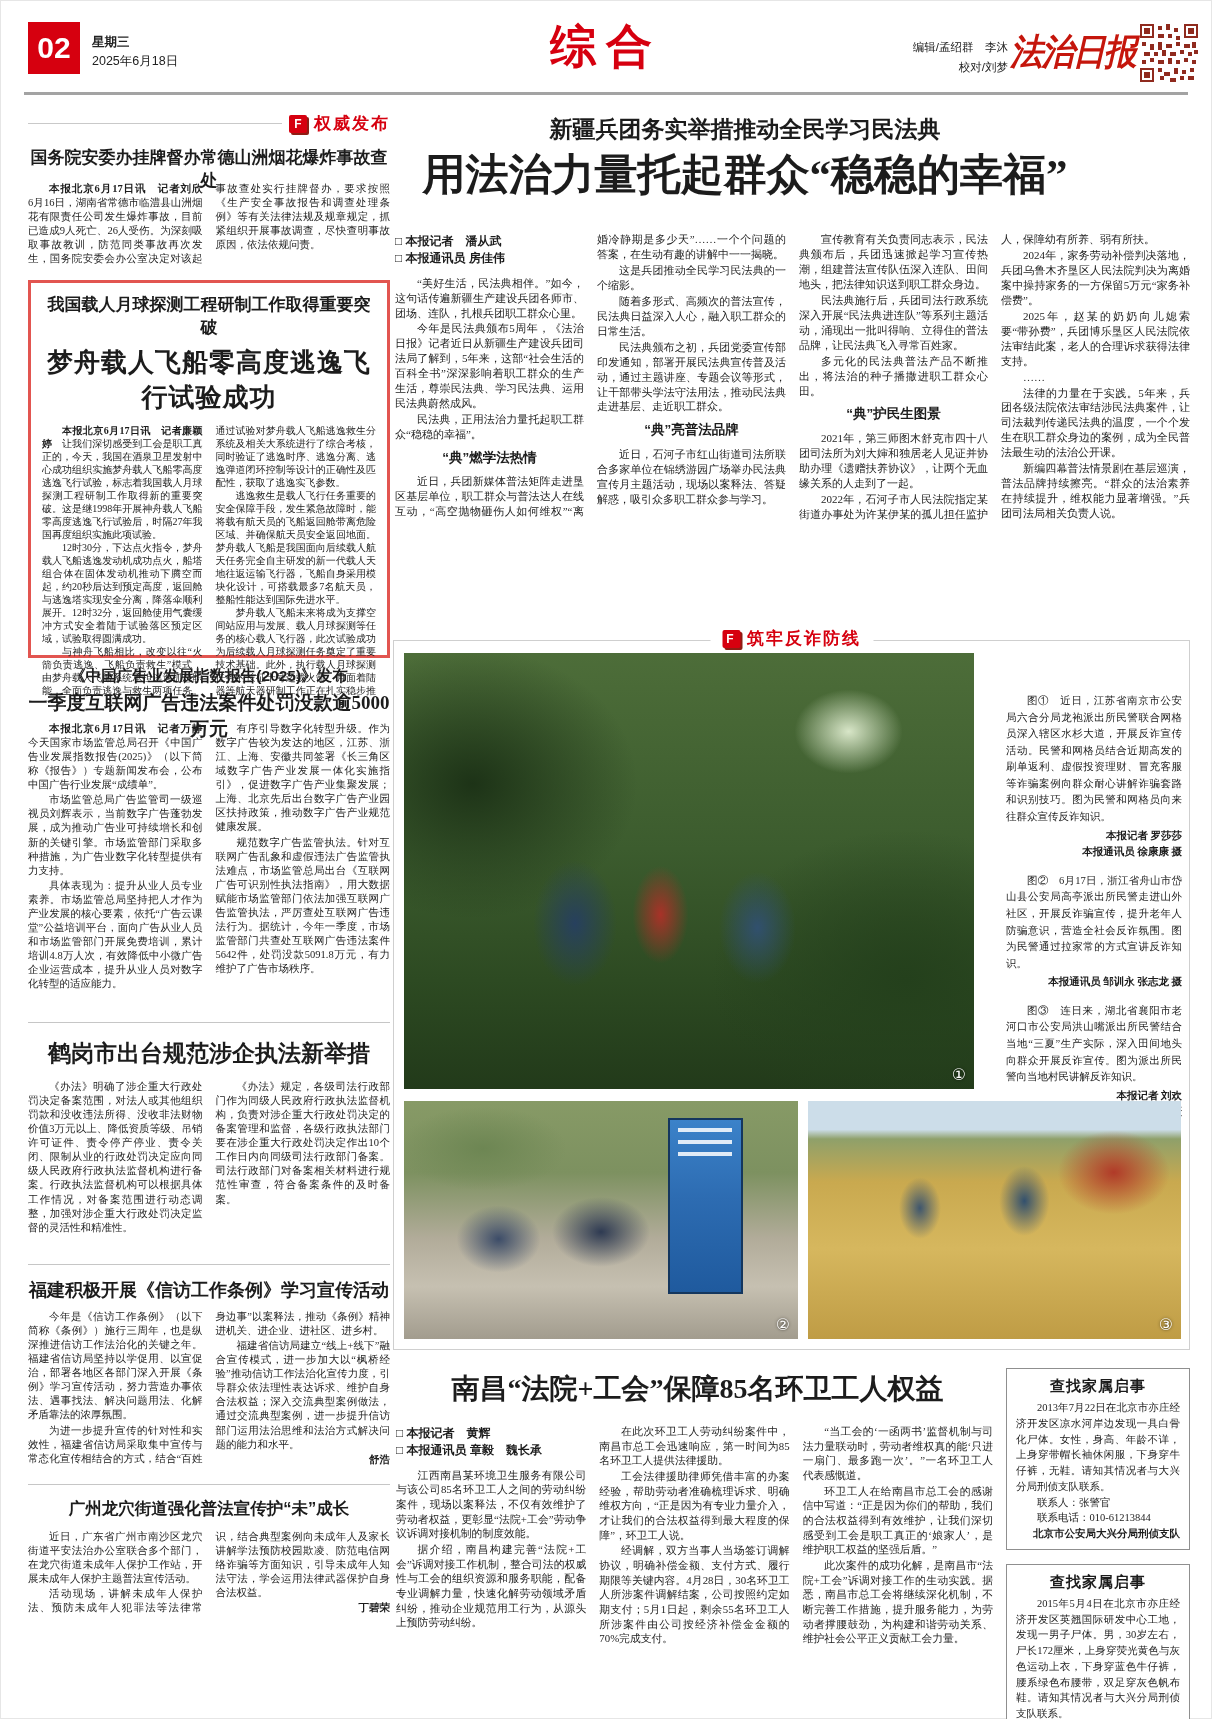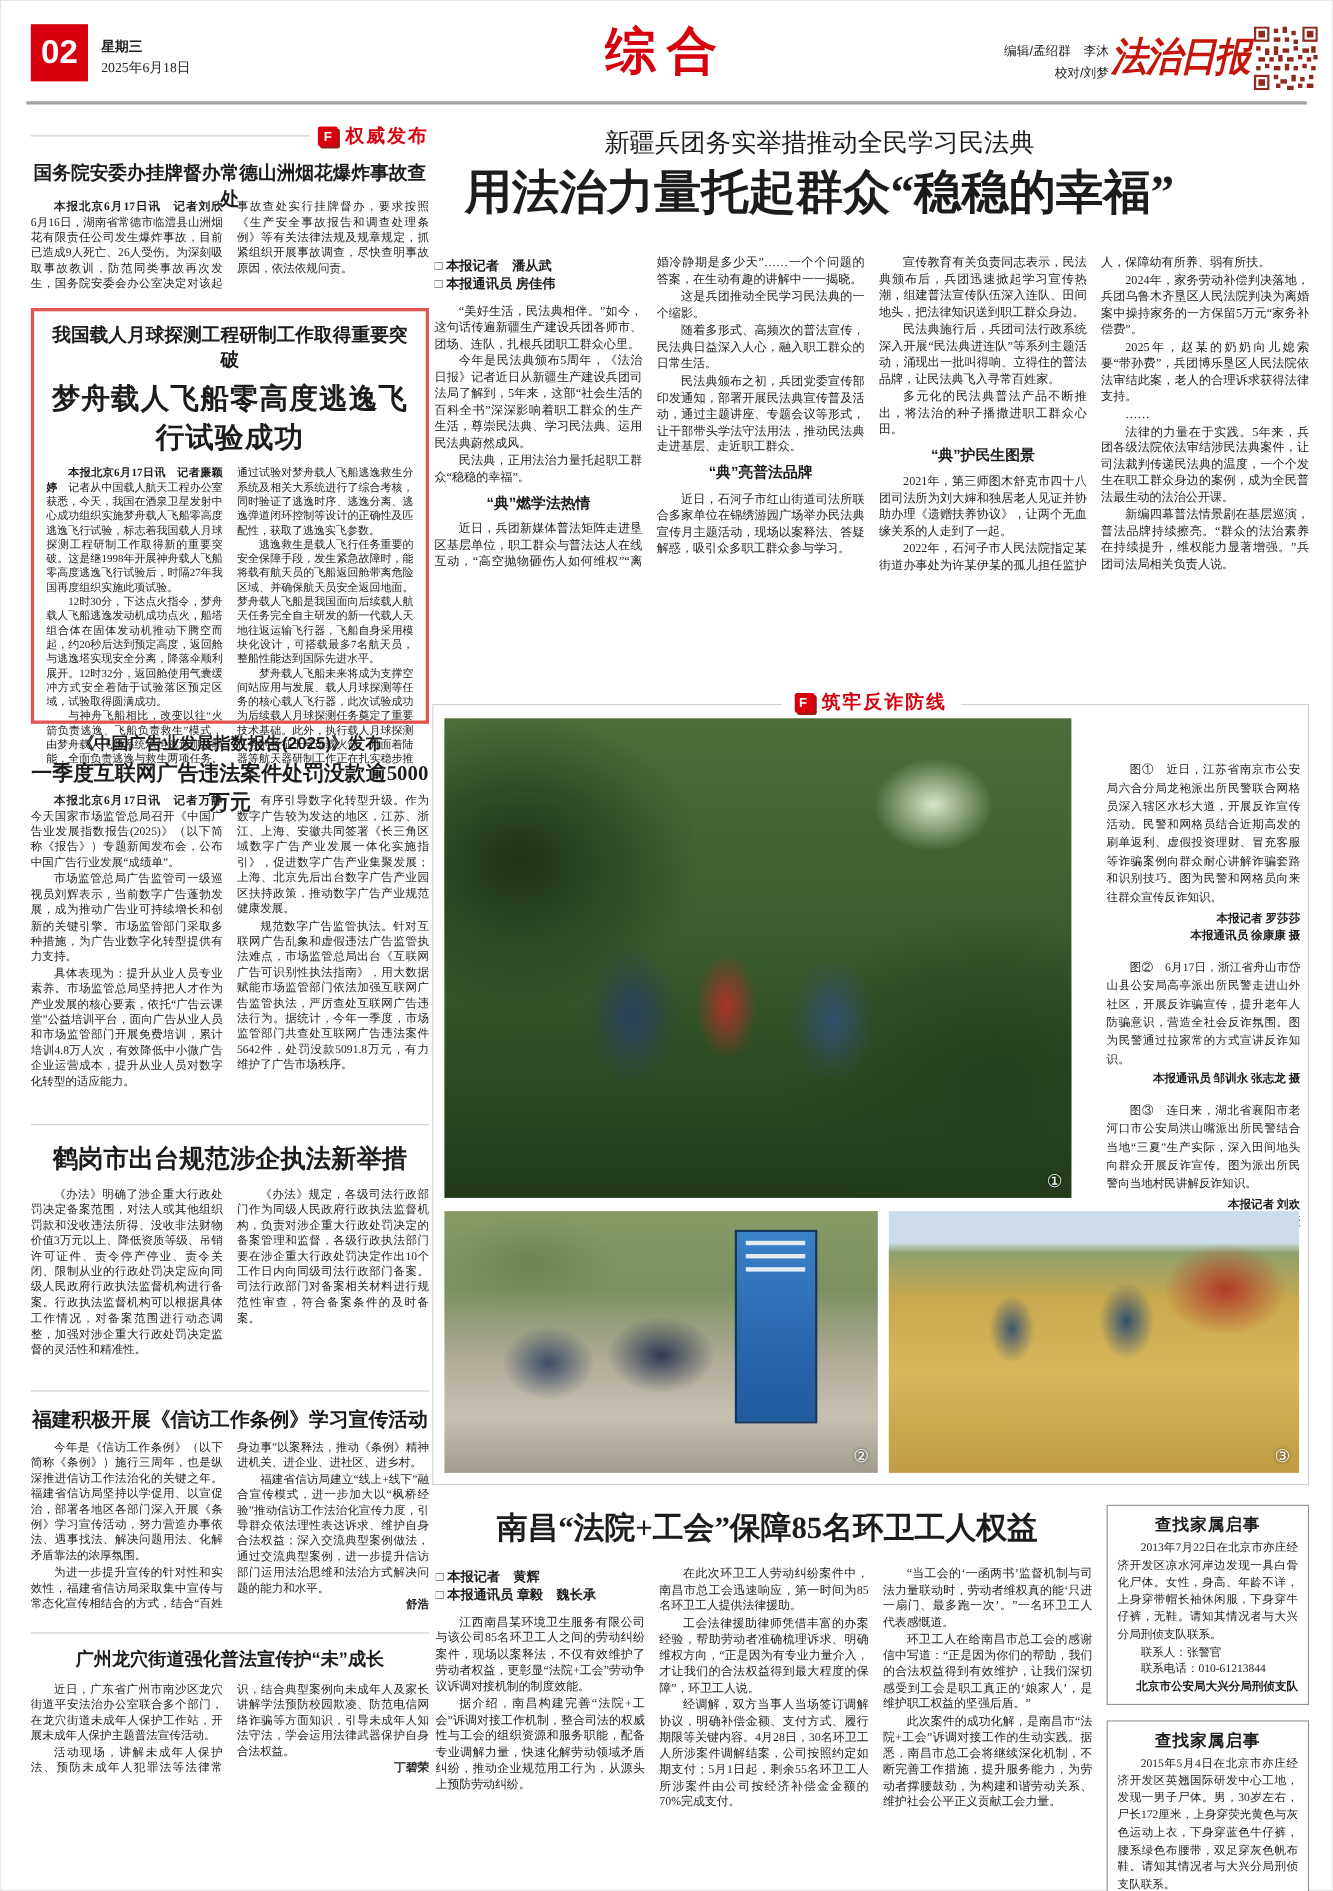--- a/index.html
+++ b/index.html
@@ -8,21 +8,21 @@
            overflow:hidden; box-shadow: inset 0 0 0 1px #e6e6e6;
            font-family:"Liberation Sans","DejaVu Sans",sans-serif; color:#1c1c1c; }
   .abs { position:absolute; }
   .st  { font-family:"Liberation Serif","DejaVu Serif",serif; }
   p { text-indent:2em; text-align:justify; }
   .lead { font-weight:bold; }
 
   
   #hdr-num { left:28px; top:22px; width:52px; height:52px; background:#d6000f; color:#fff;
              font-size:30px; font-weight:bold; text-align:center; line-height:52px; }
-  #hdr-date { left:92px; top:33px; font-size:12.5px; line-height:1.55; color:#222;font-family:Liberation Serif, serif; }
+  #hdr-date { left:92px; top:33px; font-size:12.5px; line-height:1.55; color:#222; }
   #hdr-date .wd { font-weight:bold; }
   #hdr-section { left:496px; top:16px; width:220px; text-align:center; color:#d6000f;
                  font-size:46px; font-weight:900; letter-spacing:10px; }
   #hdr-editors { left:872px; top:38px; width:136px; text-align:right; font-size:11.5px;
                  line-height:1.7; color:#222; }
   #hdr-masthead { left:1010px; top:28px; width:128px; color:#c5160c; font-size:36px;
                   font-weight:bold; font-style:italic; white-space:nowrap;
                   font-family:"Liberation Serif","DejaVu Serif",serif;
                   transform:scaleX(0.92); transform-origin:left; letter-spacing:-2px; }
   #hdr-qr { left:1140px; top:24px; width:58px; height:58px; }
@@ -73,21 +73,21 @@
              font-weight:bold; }
   #fj-body { left:28px; top:1310px; width:362px; height:166px; }
 
   #ldiv3 { left:28px; top:1484px; width:362px; }
   #gz-h    { left:28px; top:1498px; width:362px; text-align:center; font-size:16.5px;
              font-weight:bold; font-family:"Liberation Sans","DejaVu Sans",sans-serif; }
   #gz-body { left:28px; top:1530px; width:362px; height:172px; }
 
   
   #xj-kick { left:400px; top:114px; width:690px; text-align:center; font-size:23px;
-             font-weight:normal; }
+             font-weight:bold; }
   #xj-h { left:400px; top:146px; width:690px; text-align:center; font-size:43px;
           font-weight:bold; letter-spacing:0px; }
   #xj-body { left:395px; top:232px; width:795px; height:374px; font-size:11px;
              line-height:1.36; }
   .bylines p { text-indent:0; text-align:left; font-weight:bold; font-size:12px;
                font-family:"Liberation Sans","DejaVu Sans",sans-serif; margin:1px 0; }
   .bylines { margin-bottom:9px; }
   .subhead { font-size:13.5px; font-weight:bold; text-align:center; margin:7px 0;
              font-family:"Liberation Sans","DejaVu Sans",sans-serif; }
 
@@ -226,21 +226,21 @@
   </div>
   <h2 class="abs" id="auth-h">国务院安委办挂牌督办常德山洲烟花爆炸事故查处</h2>
   <div class="abs cols2 body-t" id="auth-body">
     <p><b class="lead">本报北京6月17日讯　记者刘欣　</b><span>6月16日，湖南省常德市临澧县山洲烟花有限责任公司发生爆炸事故，目前已造成9人死亡、26人受伤。为深刻吸取事故教训，防范同类事故再次发生，国务院安委会办公室决定对该起事故查处实行挂牌督办，要求按照《生产安全事故报告和调查处理条例》等有关法律法规及规章规定，抓紧组织开展事故调查，尽快查明事故原因，依法依规问责。</span></p>
   </div>
 
   <section class="abs st" id="mz-box">
     <h3 id="mz-kick">我国载人月球探测工程研制工作取得重要突破</h3>
     <h2 id="mz-title">梦舟载人飞船零高度逃逸飞行试验成功</h2>
     <div class="cols2" id="mz-body">
-      <p><b class="lead">本报北京6月17日讯　记者廉颖婷　</b><span>记者从中国载人航天工程办公室获悉，今天，我国在酒泉卫星发射中心成功组织实施梦舟载人飞船零高度逃逸飞行试验，标志着我国载人月球探测工程研制工作取得新的重要突破。这是继1998年开展神舟载人飞船零高度逃逸飞行试验后，时隔27年我国再度组织实施此项试验。</span></p>
+      <p><b class="lead">本报北京6月17日讯　记者廉颖婷　</b><span>让我们深切感受到工会是职工真正的，今天，我国在酒泉卫星发射中心成功组织实施梦舟载人飞船零高度逃逸飞行试验，标志着我国载人月球探测工程研制工作取得新的重要突破。这是继1998年开展神舟载人飞船零高度逃逸飞行试验后，时隔27年我国再度组织实施此项试验。</span></p>
       <p>12时30分，下达点火指令，梦舟载人飞船逃逸发动机成功点火，船塔组合体在固体发动机推动下腾空而起，约20秒后达到预定高度，返回舱与逃逸塔实现安全分离，降落伞顺利展开。12时32分，返回舱使用气囊缓冲方式安全着陆于试验落区预定区域，试验取得圆满成功。</p>
       <p>与神舟飞船相比，改变以往“火箭负责逃逸、飞船负责救生”模式，由梦舟载人飞船系统承担逃逸抓总职能，全面负责逃逸与救生两项任务。通过试验对梦舟载人飞船逃逸救生分系统及相关大系统进行了综合考核，同时验证了逃逸时序、逃逸分离、逃逸弹道闭环控制等设计的正确性及匹配性，获取了逃逸实飞参数。</p>
       <p>逃逸救生是载人飞行任务重要的安全保障手段，发生紧急故障时，能将载有航天员的飞船返回舱带离危险区域、并确保航天员安全返回地面。梦舟载人飞船是我国面向后续载人航天任务完全自主研发的新一代载人天地往返运输飞行器，飞船自身采用模块化设计，可搭载最多7名航天员，整船性能达到国际先进水平。</p>
       <p>梦舟载人飞船未来将成为支撑空间站应用与发展、载人月球探测等任务的核心载人飞行器，此次试验成功为后续载人月球探测任务奠定了重要技术基础。此外，执行载人月球探测任务的长征十号运载火箭、月面着陆器等航天器研制工作正在扎实稳步推进，后续也将按计划组织实施相关试验。</p>
     </div>
   </section>
 
   <h3 class="abs" id="ads-kick">《中国广告业发展指数报告(2025)》发布</h3>
   <h2 class="abs st" id="ads-h">一季度互联网广告违法案件处罚没款逾5000万元</h2>
   <div class="abs cols2 body-t" id="ads-body">

